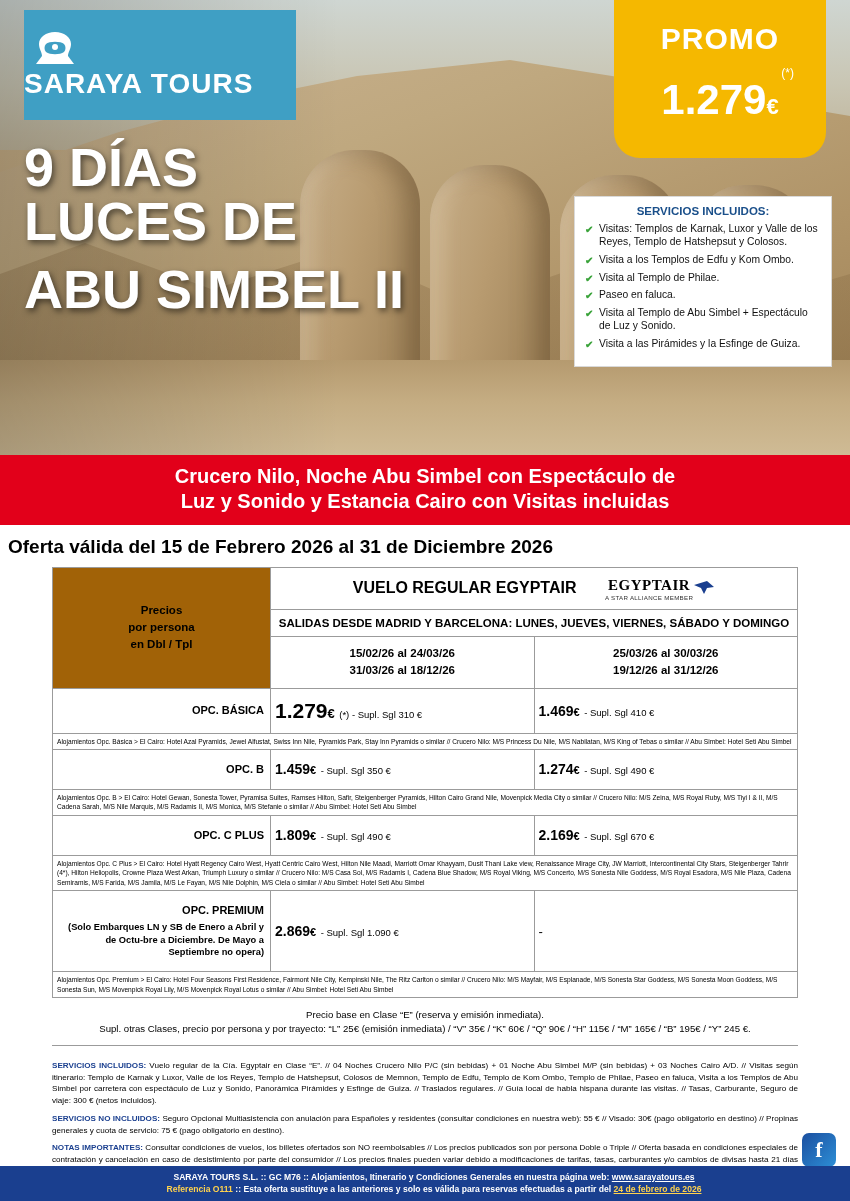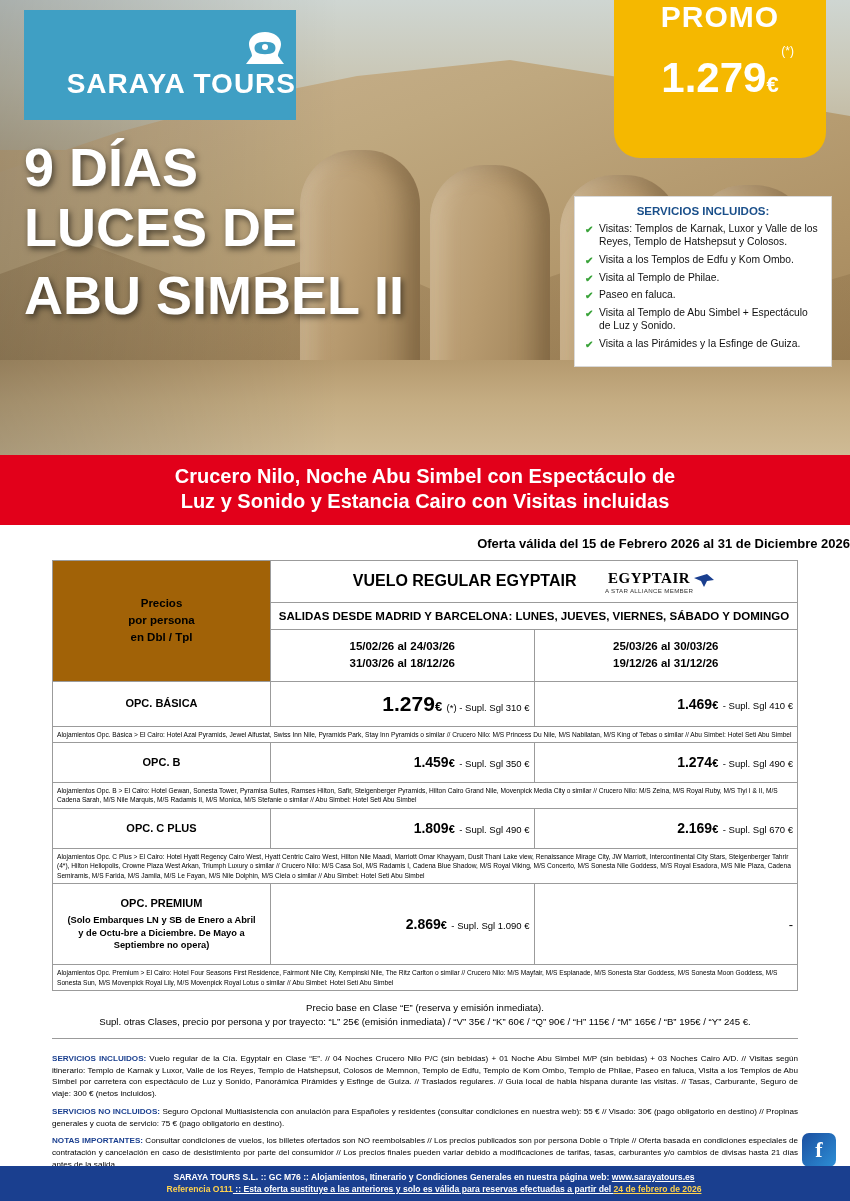--- a/index.html
+++ b/index.html
@@ -51,45 +51,45 @@
   }
   .hero .shade {
     position:absolute; left:0; top:0; width:850px; height:455px;
     background: linear-gradient(90deg, rgba(0,0,0,.18) 0%, rgba(0,0,0,0) 40%);
   }
 
   
   .logo-box {
     position:absolute; left:24px; top:10px; width:272px; height:110px;
     background:#3f9fc4; display:flex; flex-direction:column;
-    align-items:flex-end; justify-content:center; color:#fff;
+    align-items:flex-start; justify-content:center; color:#fff;
   }
   .logo-box .mark { width:62px; height:36px; margin-bottom:2px; }
   .logo-box .brand {
     font-size:28px; font-weight:bold; letter-spacing:1px;
     font-family:"Liberation Sans", sans-serif;
   }
 
   
   .headline {
     position:absolute; left:24px; top:140px; width:520px;
     color:#fff; font-weight:bold; line-height:1.0;
     text-shadow: 2px 3px 6px rgba(0,0,0,.55);
   }
   .headline .l1 { font-size:54px; }
-  .headline .l2 { font-size:54px; margin-top:6px;}
+  .headline .l2 { font-size:54px; }
   .headline .l3 { font-size:54px; margin-top:14px;}
 
   
   .promo {
     position:absolute; right:24px; top:0; width:212px; height:158px;
     background:#f5b800; border-radius:0 0 26px 26px;
     color:#fff; text-align:center;
   }
-  .promo .word { font-size:30px; font-weight:bold; letter-spacing:1px;}
+  .promo .word { font-size:30px; font-weight:bold; margin-top:22px; letter-spacing:1px;}
   .promo .ast { font-size:12px; margin-top:10px; margin-right:10px; text-align:right; padding-right:22px;}
   .promo .price { font-size:42px; font-weight:bold; margin-top:-4px;}
   .promo .price .eur { font-size:22px; }
 
   
   .services {
     position:absolute; right:18px; top:196px; width:258px;
     background:#ffffff; border:1px solid #d9d9d9; padding:8px 10px 10px 10px;
   }
   .services h4 { margin:0 0 6px 0; font-size:11.5px; color:#1a4f8a; text-align:center; }
@@ -104,21 +104,21 @@
 
   
   .redband {
     width:850px; background:#e2001a; color:#fff; text-align:center;
     padding:9px 10px 11px 10px;
   }
   .redband div { font-size:20px; font-weight:bold; line-height:1.25; }
 
   
   .validity {
-    text-align:right; font-size:13px; font-weight:bold; padding:11px 0 9px 0;
+    text-align:left; font-size:19px; font-weight:bold; padding:11px 0 9px 8px;
   }
 
   
   .tablewrap { padding:0 52px; }
   table.price { width:746px; border-collapse:collapse; table-layout:fixed; }
   table.price td, table.price th { border:1px solid #9b9b9b; vertical-align:middle; }
   .cell-precios {
     width:218px; background:#a16207; text-align:center;
     font-size:11.5px; font-weight:bold; line-height:1.5; padding:10px 4px;
   }
@@ -132,24 +132,24 @@
   .egy .egy-name { font-size:15px; font-weight:bold; letter-spacing:.5px; font-family:"Liberation Serif", serif; }
   .egy .egy-sub { display:block; font-size:6.2px; font-weight:normal; letter-spacing:.3px; color:#333; }
   .hdr-salidas {
     text-align:center; font-size:11.5px; font-weight:bold; padding:7px 4px;
   }
   .dates-cell {
     width:264px; text-align:center; font-size:11.5px; font-weight:bold;
     line-height:1.5; padding:8px 16px;
   }
   .opc-cell {
-    text-align:center; font-size:11px; font-weight:bold; padding:12px 14px; line-height:1.35;
+    text-align:right; font-size:11px; font-weight:bold; padding:12px 6px; line-height:1.35;
   }
   .opc-cell .sub { font-size:9.3px; font-weight:bold; display:block; margin-top:3px; }
-  .price-cell { text-align:right; padding:10px 4px; }
+  .price-cell { text-align:left; padding:10px 4px; }
   .price-cell .big { font-size:21px; font-weight:bold; }
   .price-cell .big .eu { font-size:13px; }
   .price-cell .med { font-size:14px; font-weight:bold; }
   .price-cell .med .eu { font-size:11px; }
   .price-cell .supl { font-size:9.5px; font-weight:normal; }
   .price-cell .dash { font-size:13px; }
   .notes-row td {
     font-size:6.6px; line-height:1.45; padding:3px 4px; border:1px solid #9b9b9b; border-top:none;
   }
 
@@ -163,21 +163,21 @@
   hr.sep { border:none; border-top:1px solid #9b9b9b; margin:6px 52px; }
 
   
   .bottombar {
     position:absolute; left:0; bottom:0; width:850px; background:#1a3f8f;
     color:#fff; text-align:center; padding:6px 0 7px 18px;
   }
   .bottombar .l1 { font-size:8.6px; font-weight:bold; }
   .bottombar .l1 a { color:#ffffff; text-decoration:underline; }
   .bottombar .l2 { font-size:8.6px; font-weight:bold; color:#ffd24d; margin-top:2px;}
-  .bottombar .l2 .white { color:#fff;text-decoration:underline; }
+  .bottombar .l2 .white { color:#fff; }
   .bottombar .l2 .under { text-decoration:underline; }
 
   .fbicon {
     position:absolute; right:14px; bottom:34px; width:34px; height:34px;
     border-radius:7px; background:linear-gradient(135deg,#1b4fa0,#2d8fd6);
     color:#fff; font-weight:bold; font-size:22px; line-height:34px; text-align:center;
     font-family:"Liberation Serif", serif;
   }
 </style>
 </head>

